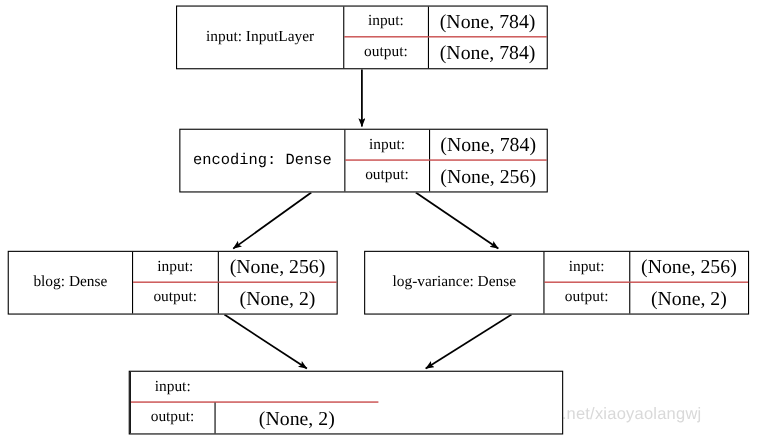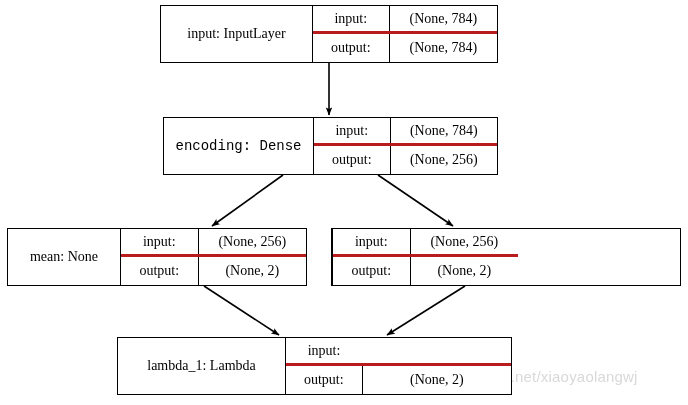--- a/index.html
+++ b/index.html
@@ -41,38 +41,38 @@
     box-sizing: border-box;
     border-left: 1px solid #000000;
   }
   .io-row {
     display: flex;
     flex-direction: row;
     flex: 1 1 50%;
     box-sizing: border-box;
   }
   .io-row.top {
-    border-bottom: 3px solid #b91c1c;
+    border-bottom: 1px solid #b91c1c;
   }
   .io-label {
     display: flex;
     align-items: center;
     justify-content: center;
     box-sizing: border-box;
     font-size: 14px;
     color: #000000;
     white-space: nowrap;
   }
   .io-shape {
     display: flex;
     align-items: center;
     justify-content: center;
     box-sizing: border-box;
     border-left: 1px solid #000000;
-    font-size: 14px;
+    font-size: 18px;
     color: #000000;
     white-space: nowrap;
   }
   
   #edges {
     position: absolute;
     left: 0;
     top: 0;
     width: 688px;
     height: 405px;
@@ -133,46 +133,46 @@
             <div class="io-label" style="width: 76px;">input:</div>
             <div class="io-shape" style="width: 108px;">(None, 784)</div>
           </div>
           <div class="io-row bottom">
             <div class="io-label" style="width: 76px;">output:</div>
             <div class="io-shape" style="width: 108px;">(None, 256)</div>
           </div>
         </div>
       </div>
       <div class="node" style="left: 7px; top: 228px; width: 300px; height: 58px;">
-        <div class="node-name" style="width: 114px;">mean: None</div>
+        <div class="node-name" style="width: 114px;">blog: Dense</div>
         <div class="node-io" style="width: 186px;">
           <div class="io-row top">
             <div class="io-label" style="width: 77px;">input:</div>
             <div class="io-shape" style="width: 109px;">(None, 256)</div>
           </div>
           <div class="io-row bottom">
             <div class="io-label" style="width: 77px;">output:</div>
             <div class="io-shape" style="width: 109px;">(None, 2)</div>
           </div>
         </div>
       </div>
       <div class="node" style="left: 331px; top: 228px; width: 350px; height: 58px;">
+        <div class="node-name" style="width: 164px;">log-variance: Dense</div>
         <div class="node-io" style="width: 186px;">
           <div class="io-row top">
             <div class="io-label" style="width: 77px;">input:</div>
             <div class="io-shape" style="width: 109px;">(None, 256)</div>
           </div>
           <div class="io-row bottom">
             <div class="io-label" style="width: 77px;">output:</div>
             <div class="io-shape" style="width: 109px;">(None, 2)</div>
           </div>
         </div>
       </div>
       <div class="node" style="left: 117px; top: 337px; width: 395px; height: 58px;">
-        <div class="node-name" style="width: 169px;">lambda_1: Lambda</div>
         <div class="node-io" style="width: 226px;">
           <div class="io-row top">
             <div class="io-label" style="width: 76px;">input:</div>
           </div>
           <div class="io-row bottom">
             <div class="io-label" style="width: 76px;">output:</div>
             <div class="io-shape" style="width: 150px;">(None, 2)</div>
           </div>
         </div>
       </div>

